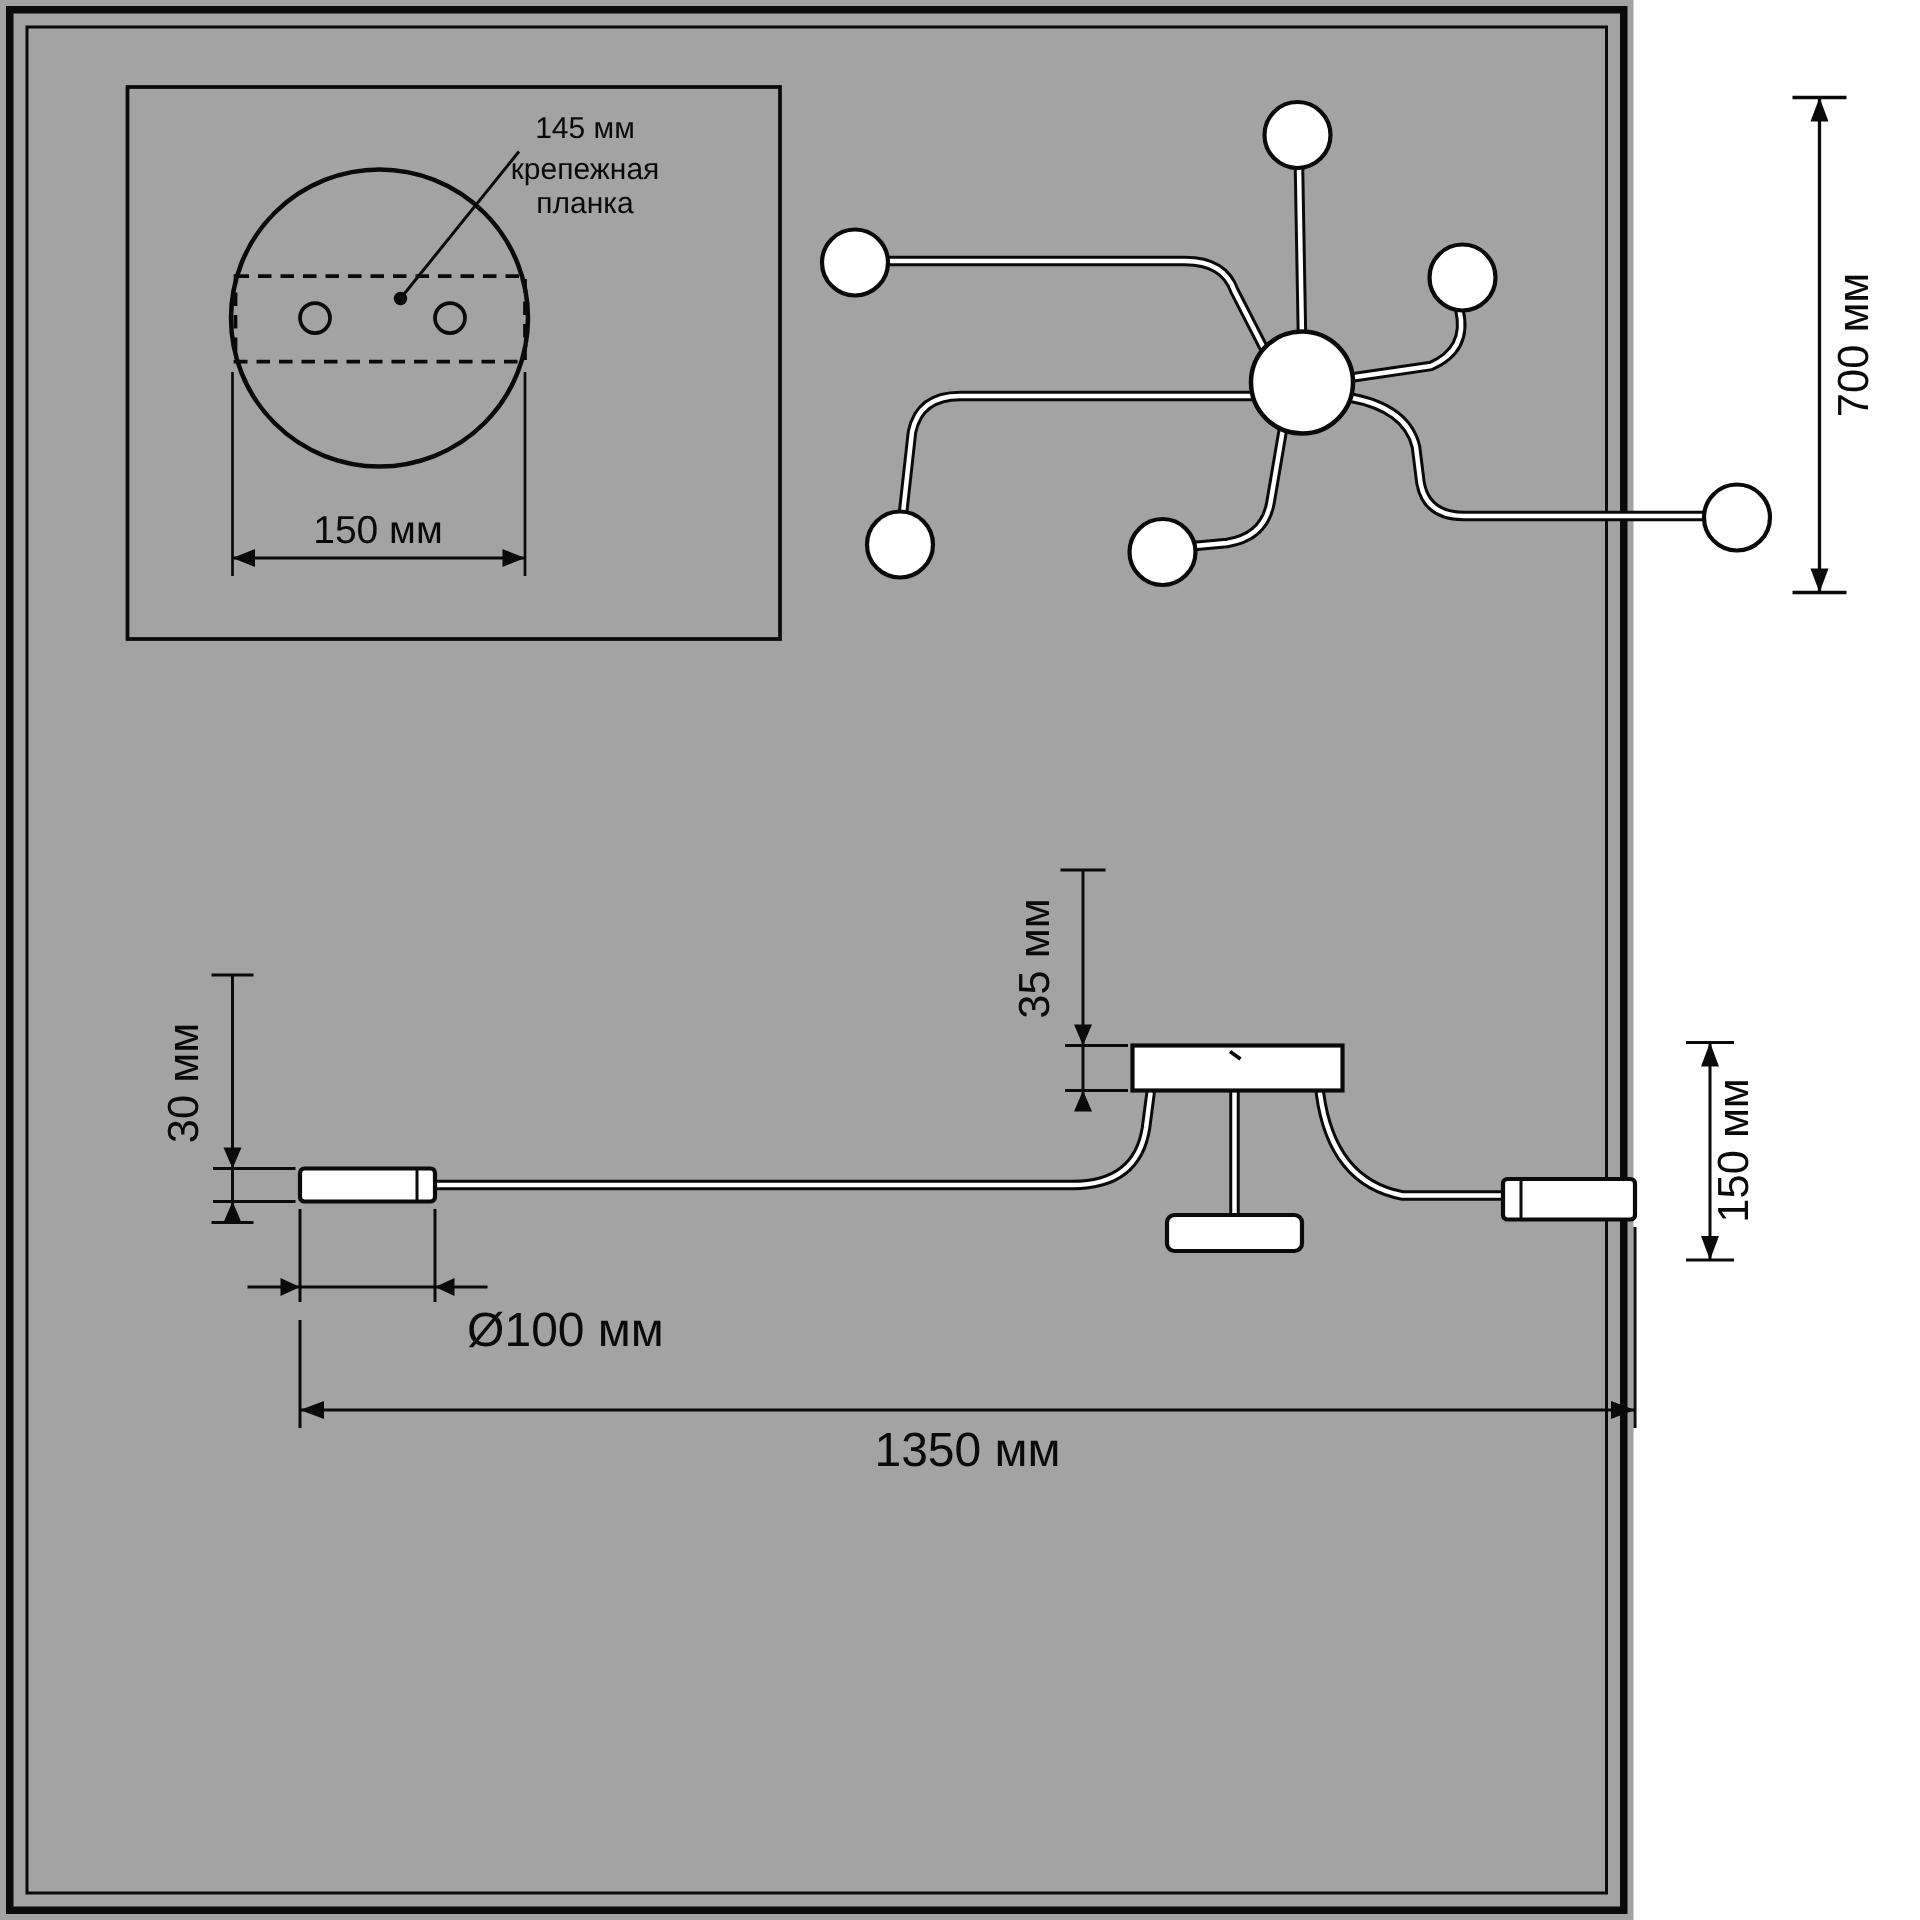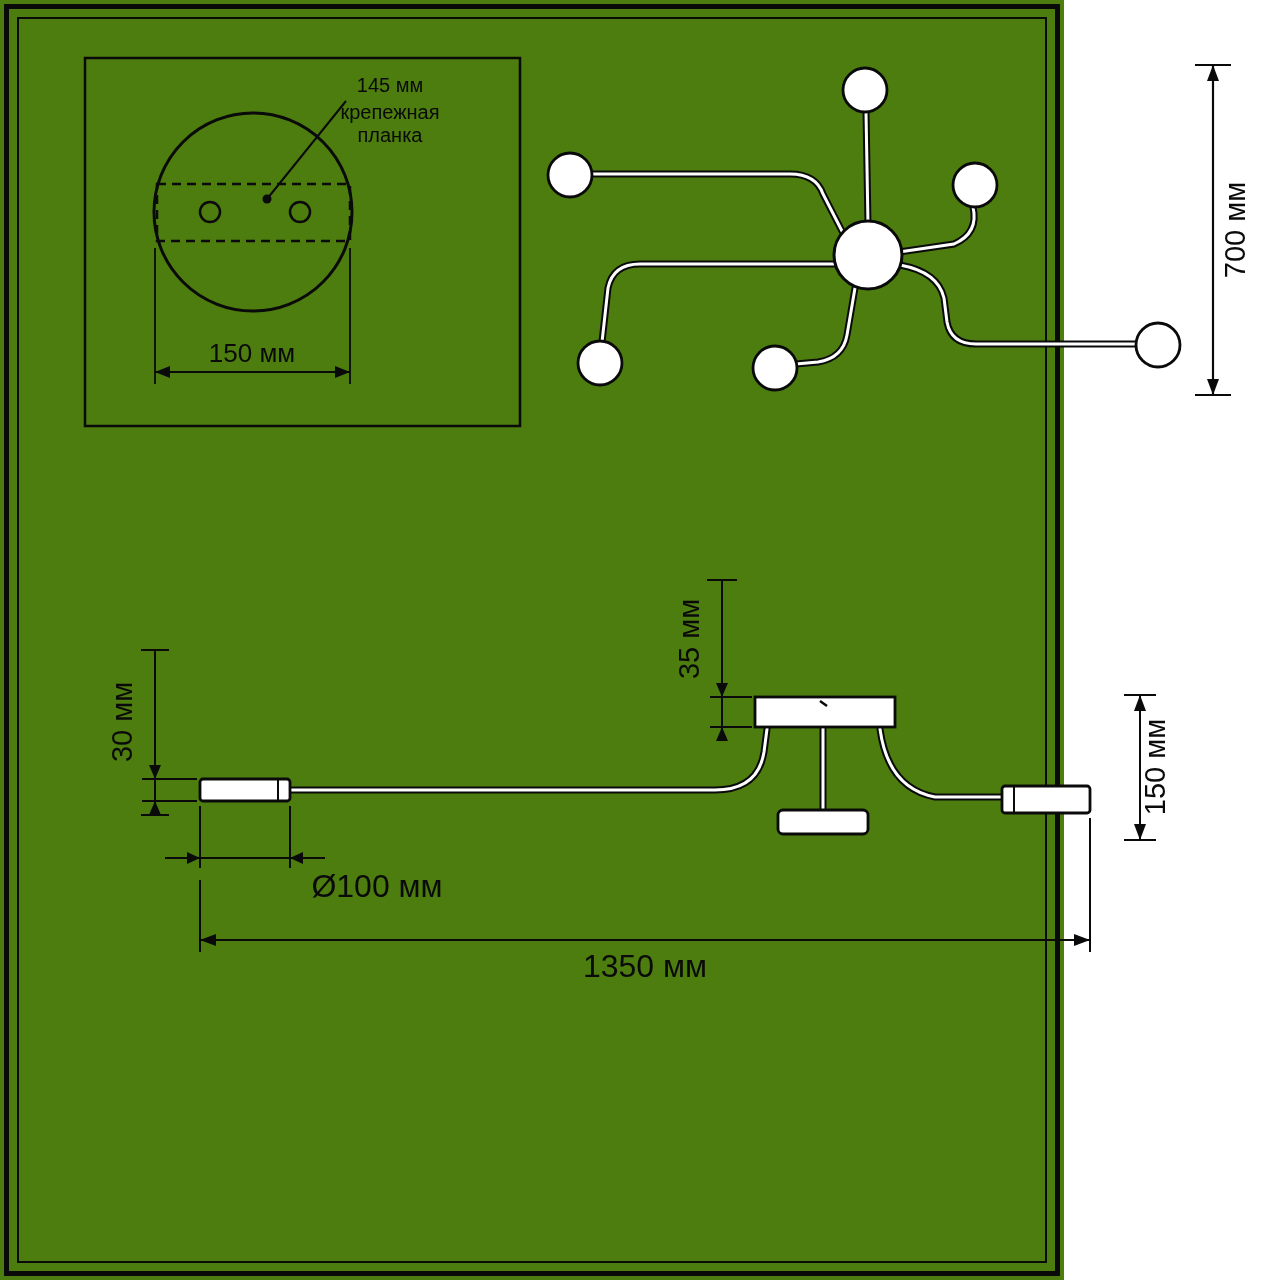--- a/index.html
+++ b/index.html
@@ -1,16 +1,16 @@
 <!DOCTYPE html>
 <html><head>
 <meta charset="utf-8">
 <style>
   html,body{margin:0;padding:0;background:#fff;}
-  .page{position:relative;width:1064px;height:1280px;background:#4d7c0f;font-family:"Liberation Sans","DejaVu Sans",sans-serif;}
+  .page{position:relative;width:1064px;height:1280px;background:#a3a3a3;font-family:"Liberation Sans","DejaVu Sans",sans-serif;padding-left:25px;}
   .frame-outer{position:absolute;inset:4px;border:5px solid #0a0a0a;pointer-events:none;}
   .frame-inner{position:absolute;inset:17px;border:2px solid #0a0a0a;pointer-events:none;}
   svg{position:absolute;left:0;top:0;width:1280px;height:1280px;}
   text{fill:#0a0a0a;}
   .dim-text{font-size:29px;}
   .dim-text-lg{font-size:32px;}
   .note-text{font-size:20px;}
 </style>
 </head>
 <body>

